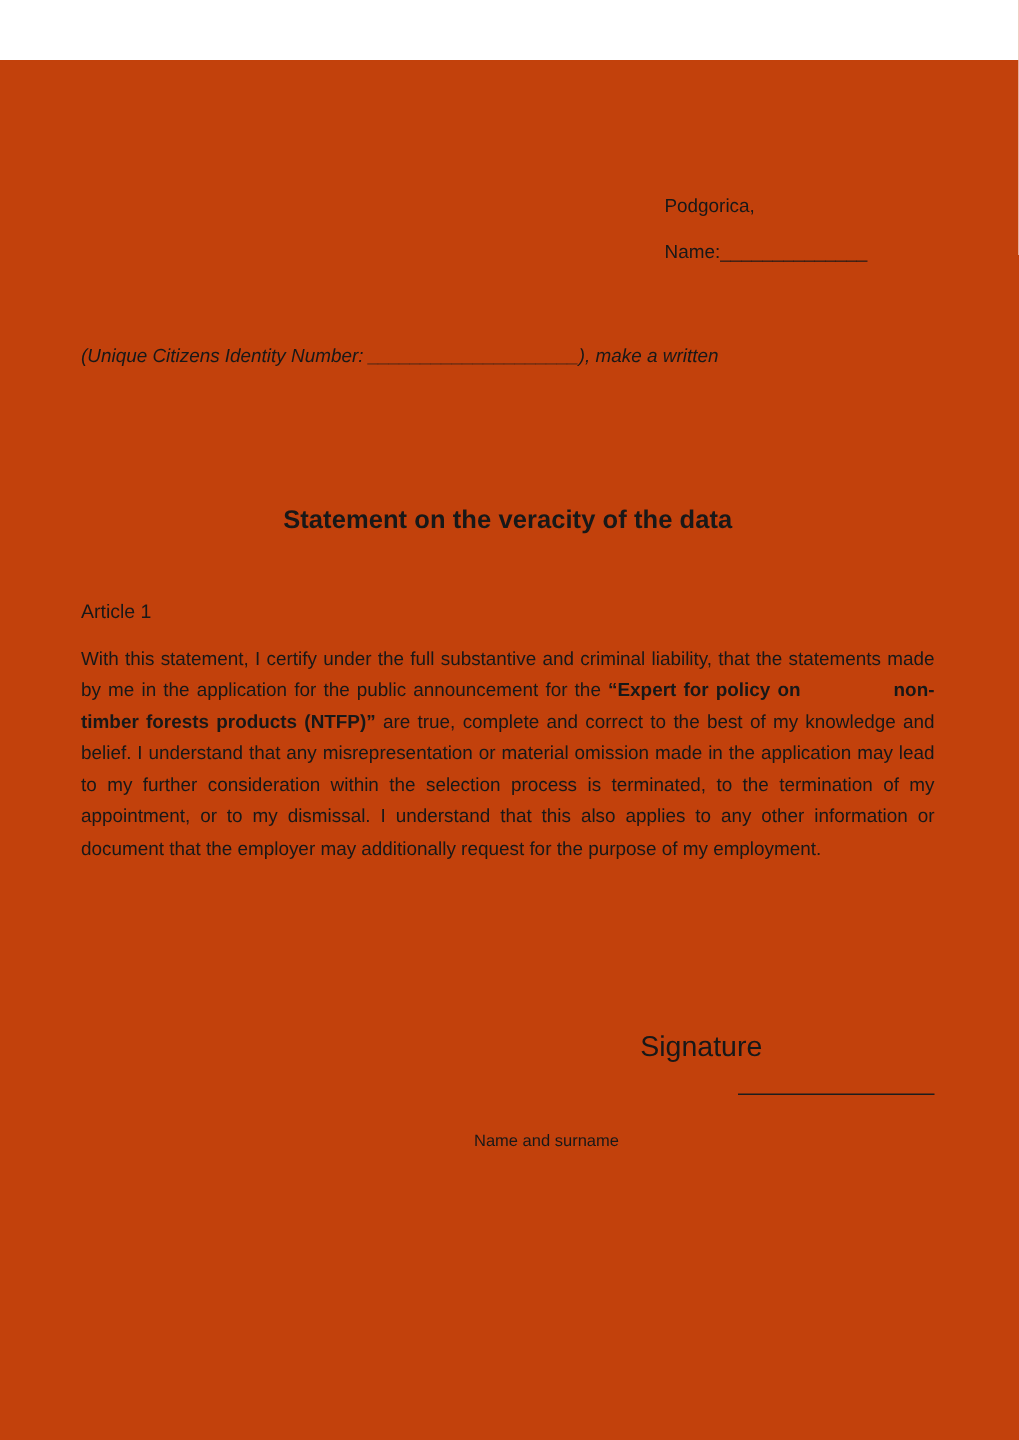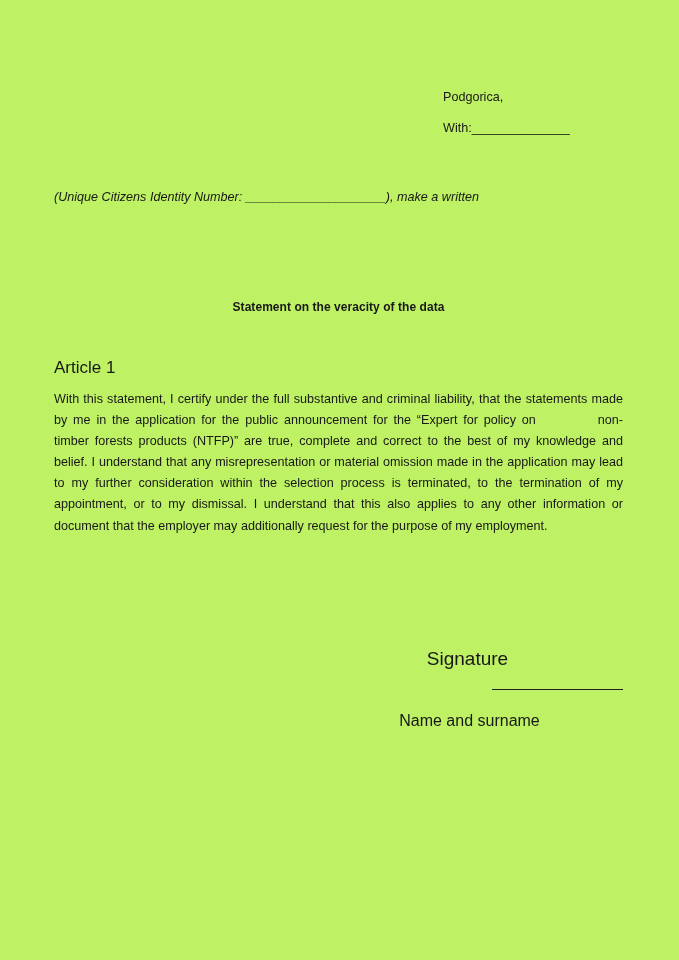--- a/index.html
+++ b/index.html
@@ -13,22 +13,23 @@
     height: 960px;
     position: relative;
     font-family: "Liberation Sans", sans-serif;
     color: #181818;
     -webkit-font-smoothing: antialiased;
   }
 
   .page {
     position: absolute;
     inset: 0;
-    background: #bef264;
+    background: #c2410c;
     overflow: hidden;
+    margin-top: 40px;
   }
 
   
   .content {
     position: absolute;
     left: 54px;
     top: 0;
     width: 569px;
     height: 960px;
   }
@@ -72,50 +73,50 @@
     font-style: italic;
   }
 
   
   .doc-title {
     position: absolute;
     top: 298px;
     left: 0;
     width: 569px;
     text-align: center;
-    font-size: 12px;
+    font-size: 17px;
     font-weight: bold;
     line-height: 18px;
     letter-spacing: 0.05px;
   }
 
   
   .article-heading {
     position: absolute;
     top: 359px;
     left: 0;
-    font-size: 17px;
+    font-size: 13px;
     line-height: 18px;
     font-weight: normal;
   }
 
   
   .body-paragraph {
     position: absolute;
     top: 389px;
     left: 0;
     width: 569px;
     font-size: 12.6px;
     line-height: 21.1px;
     text-align: justify;
     text-justify: inter-word;
     hyphens: none;
   }
   .body-paragraph b {
-    font-weight: normal;
+    font-weight: bold;
   }
   .wide-gap {
     display: inline-block;
     width: 62px;
   }
 
   
   .signature-block {
     position: absolute;
     top: 650px;
@@ -134,36 +135,35 @@
     left: 438px;
     width: 131px;
     height: 0;
     border-top: 1.3px solid #1d1d1d;
   }
   .signature-name {
     position: absolute;
     top: 62px;
     left: 0;
     width: 569px;
-    text-align: center;
-    font-size: 16px;
+    font-size: 11px;
     line-height: 18px;
     padding-left: 262px;
     box-sizing: border-box;
   }
 </style>
 </head>
 <body>
 
 <div class="page">
   <div class="content">
 
     <div class="header-block">
       <div class="header-line header-city">Podgorica,</div>
-      <div class="header-line header-date">With:______________</div>
+      <div class="header-line header-date">Name:______________</div>
     </div>
 
     <div class="identity">
       <div class="identity-line second">(Unique Citizens Identity Number: ____________________), make a written</div>
     </div>
 
     <div class="doc-title">Statement on the veracity of the data</div>
 
     <div class="article-heading">Article 1</div>
 

